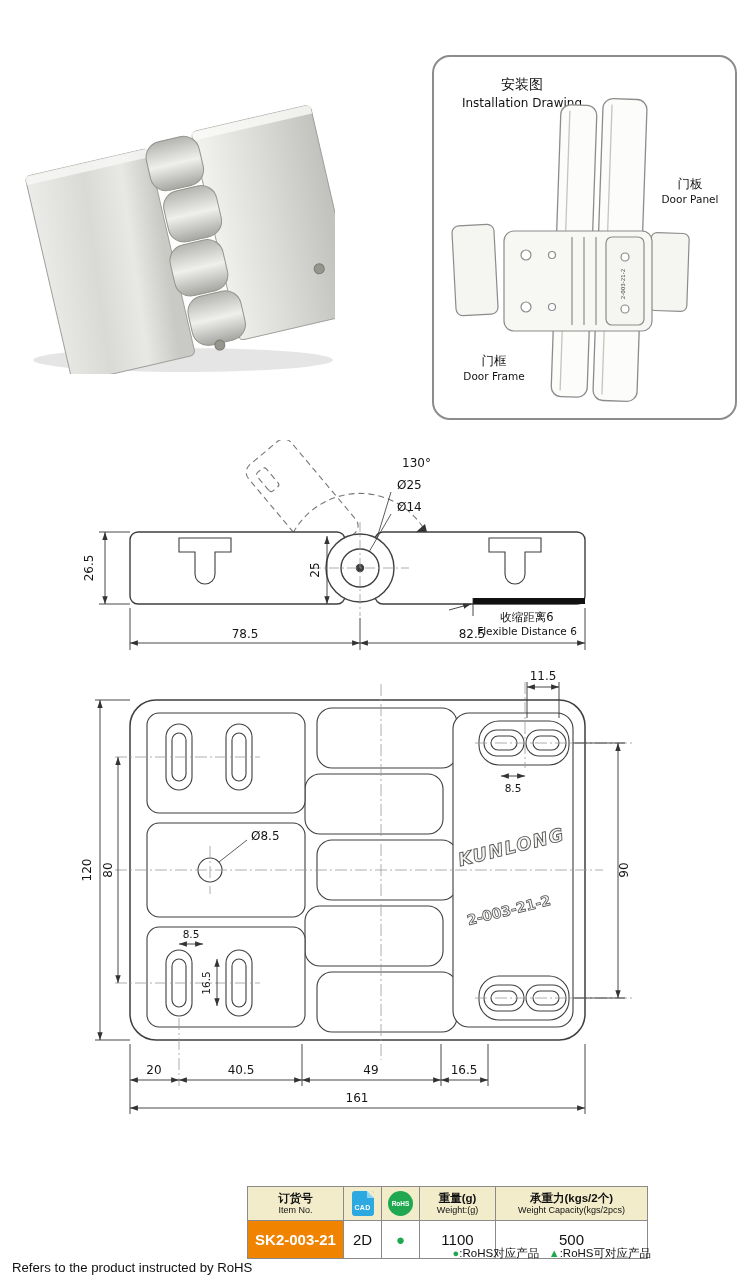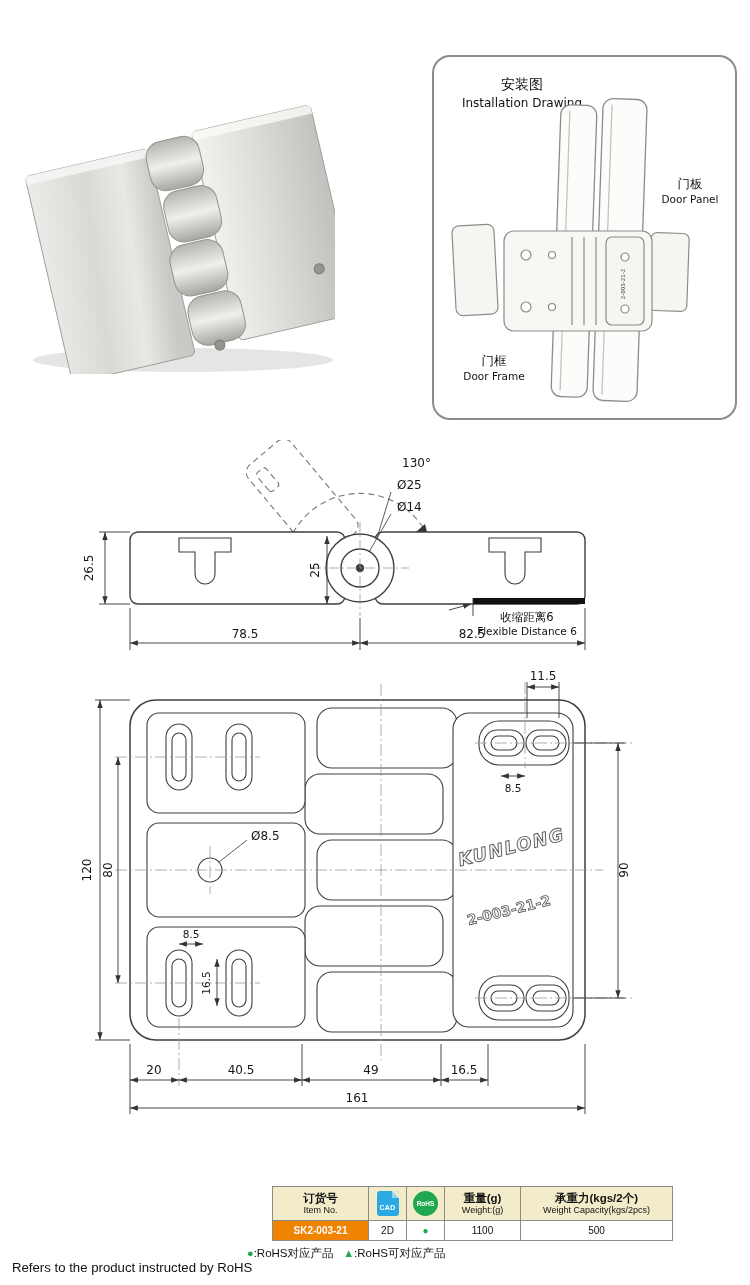--- a/index.html
+++ b/index.html
@@ -12,37 +12,37 @@
   .dim-s { font-size:10.5px; fill:#151515; }
   .zh-note { font-size:11.5px; fill:#111; }
   .en-note { font-size:10.5px; fill:#111; }
 
   .model-label { text-align:center; font-family:"DejaVu Sans Mono","Liberation Mono",monospace;
                  font-size:17px; letter-spacing:1px; color:#1d1d1d; }
 
   .install-box { border:2px solid #8c8c8c; border-radius:18px; background:#fff; }
 
   
-  table.spec { border-collapse:collapse; table-layout:fixed;margin-left:25px; }
+  table.spec { border-collapse:collapse; table-layout:fixed; }
   table.spec th, table.spec td { border:1px solid #8a8a8a; text-align:center; vertical-align:middle; padding:1px 2px; }
   table.spec thead th { background:#f2ecca; height:34px; }
-  table.spec tbody td { height:20px; font-size:10px; background:#fff; }
+  table.spec tbody td { height:38px; font-size:15px; background:#fff; }
   .hd-zh { font-size:11.5px; font-weight:bold; line-height:1.25; }
   .hd-en { font-size:9px; font-weight:normal; line-height:1.2; }
   td.item-no { background:#F08300 !important; color:#fff; font-weight:bold; font-size:12px; }
   .green { color:#1fa84f; }
   .cad-badge { position:relative; display:inline-flex; align-items:flex-end; justify-content:center;
                width:22px; height:25px; background:#2ca9e1; border-radius:3px; overflow:hidden; }
   .cad-fold { position:absolute; top:0; right:0; width:0; height:0;
               border-top:7px solid #f2ecca; border-left:7px solid #8fd4f2; }
   .cad-text { color:#fff; font-size:7px; font-weight:bold; padding-bottom:5px; letter-spacing:.3px; }
   .rohs-badge { display:inline-flex; align-items:center; justify-content:center;
                 width:25px; height:25px; background:#1fa84f; border-radius:50%;
                 color:#fff; font-size:6.5px; font-weight:bold; }
-  .legend { font-size:11.5px; color:#111; }
+  .legend { font-size:11.5px; text-align:right; color:#111; }
   .legend .sym { color:#1fa84f; font-size:11px; }
   .footer { display:flex; justify-content:space-between; font-size:13.2px; color:#111; }
   .footer .sym { color:#1fa84f; }
 </style>
 </head>
 <body>
 
 <div class="page">
 
   <svg class="abs" style="left:15px;top:52px" width="320" height="322" viewBox="0 0 320 322">

